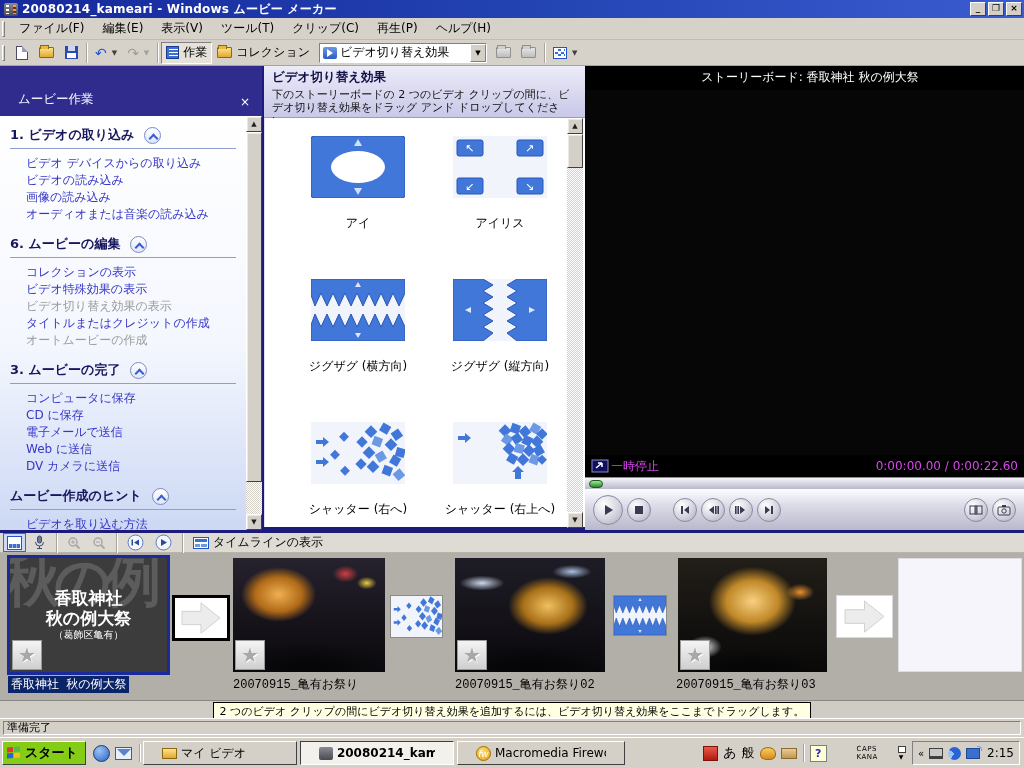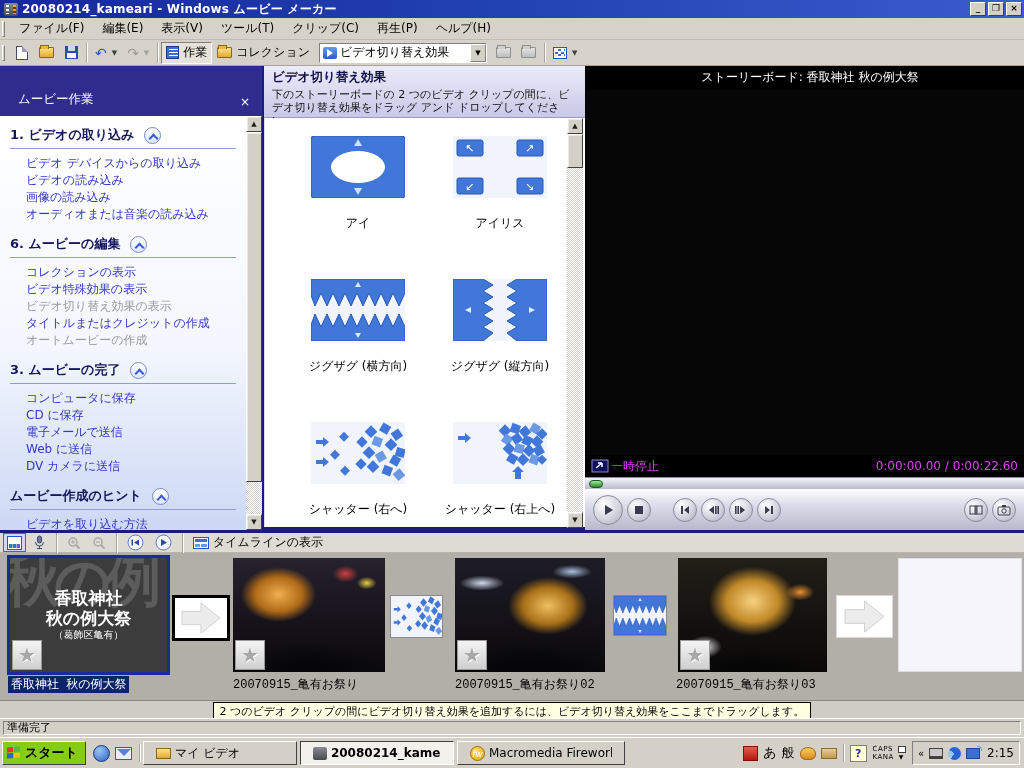--- a/index.html
+++ b/index.html
@@ -199,38 +199,38 @@
     border-top:1px solid #fff; display:flex; align-items:center; padding:0 2px; gap:3px; }
   .startbtn { height:24px; display:flex; align-items:center; gap:4px; padding:0 7px 0 4px;
     background:#84cc16; border:1px solid; border-color:#fff #404040 #404040 #fff; font-weight:bold; font-size:13px; }
   .winflag { width:14px; height:12px; display:grid; grid-template-columns:6px 6px; grid-template-rows:5px 5px; gap:1px; transform:skewY(-4deg); }
   .winflag i { display:block; } .wf1{background:#e03a2a;} .wf2{background:#58b848;} .wf3{background:#2a62d8;} .wf4{background:#f0c020;}
   .ql { display:flex; align-items:center; gap:5px; padding:0 4px; }
   .ql-globe { width:17px; height:17px; border-radius:50%; background:radial-gradient(circle at 35% 30%, #9ac4f0, #2a62c8); border:1px solid #1a3a7a; }
   .ql-mail { width:17px; height:13px; background:#e8f0fc; border:1px solid #3a5aa8; position:relative; }
   .ql-mail::after { content:""; position:absolute; left:1px; top:1px; width:13px; height:7px;
     border-left:7px solid transparent; border-right:7px solid transparent; border-top:7px solid #5a82d0; width:0; }
-  .taskbtn { height:24px; width:154px; display:flex; align-items:center; gap:4px; padding:0 12px;
+  .taskbtn { height:24px; width:154px; display:flex; align-items:center; gap:4px; padding:0 18px;
     background:#d4d0c8; border:1px solid; border-color:#fff #404040 #404040 #fff; font-size:12px; }
   .taskbtn .lbl { white-space:nowrap; overflow:hidden; }
   .taskbtn.active { background:#f2f1ec; border-color:#404040 #fff #fff #404040; font-weight:bold; }
   .tk-folder { width:15px; height:11px; flex:none; background:linear-gradient(#ffe28a,#e0a832); border:1px solid #8a6a10; }
   .tk-mm { width:14px; height:13px; flex:none; background:linear-gradient(#8a8a92,#4a4a52); border-radius:2px; }
   .tk-fw { width:15px; height:15px; flex:none; border-radius:50%; background:radial-gradient(circle at 40% 35%, #ffe070, #e8a010); border:1px solid #a06a08;
     color:#fff; font-size:9px; font-style:italic; text-align:center; line-height:14px; }
   .tray { margin-left:auto; display:flex; align-items:center; gap:6px; padding-right:2px; }
   .tray-ime { display:flex; align-items:center; gap:5px; font-size:13px; }
   .ime-red { width:15px; height:15px; background:linear-gradient(#e85a4a,#b01a10); border:1px solid #801008; }
   .ime-palette { width:16px; height:13px; background:linear-gradient(#f8d060,#d88820); border-radius:50% 50% 40% 40%; border:1px solid #a06a10; }
   .ime-tool { width:16px; height:11px; background:linear-gradient(#e8cc90,#c09850); border:1px solid #8a6a30; }
   .tray-sep { width:1px; height:18px; background:#a8a49c; box-shadow:1px 0 0 #fff; }
   .help-btn { width:17px; height:17px; background:#ffffd8; border:1px solid #808080; color:#2a2ab8;
     font-weight:bold; font-size:11px; text-align:center; line-height:15px; }
   .capskana { font-size:7px; line-height:8px; display:flex; flex-direction:column; letter-spacing:.5px; }
-  .ck-row { display:flex; align-items:flex-end; gap:5px; }
+  .ck-row { display:flex; align-items:flex-end; gap:21px;margin-left:24px; }
   .ck-ico { width:8px; height:7px; border:1px solid #404040; background:#fff; }
   .ck-dd { font-size:6px; }
   .tray-sunken { display:flex; align-items:center; gap:5px; height:24px; padding:0 5px;
     border:1px solid; border-color:#808080 #fff #fff #808080; }
   .tray-mon { width:14px; height:11px; background:#c8c8c8; border:1px solid #404040; border-bottom-width:3px; }
   .tray-orb { width:13px; height:13px; border-radius:50%; background:conic-gradient(#2a62d8 0 60%, #9ac4f0 0 85%, #2a62d8 0); }
   .tray-net { width:14px; height:11px; position:relative; background:#3a6ed0; border:1px solid #204a90; }
   .tray-net::after { content:""; position:absolute; right:-3px; top:-3px; width:4px; height:4px;
     border:1px solid #70a0e8; border-left:none; border-bottom:none; border-radius:0 4px 0 0; }
   .tray-time { font-size:12px; padding-left:2px; }

